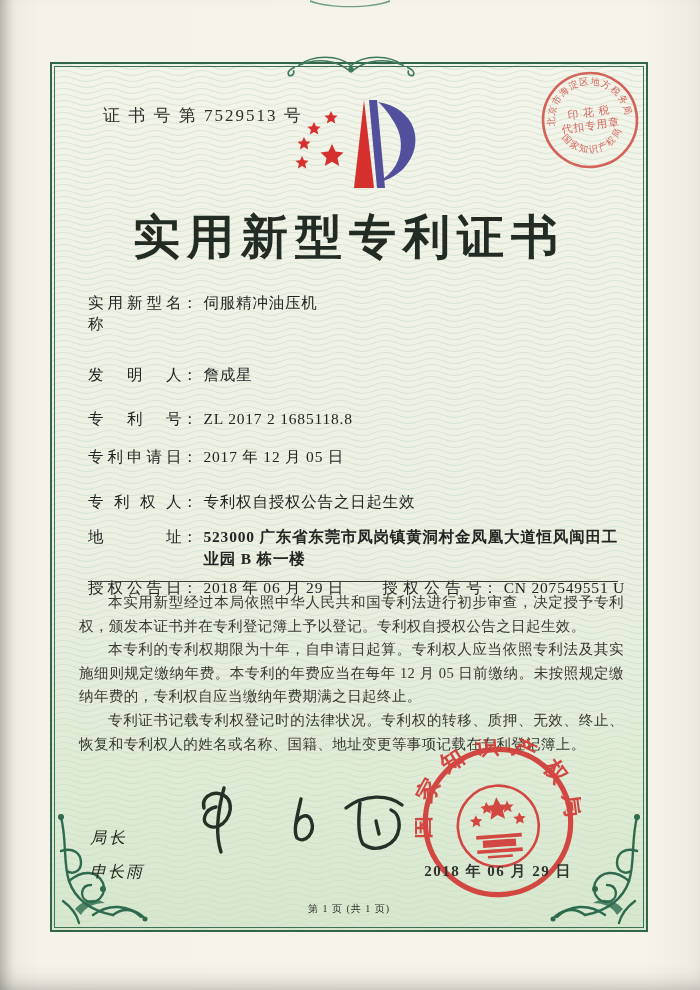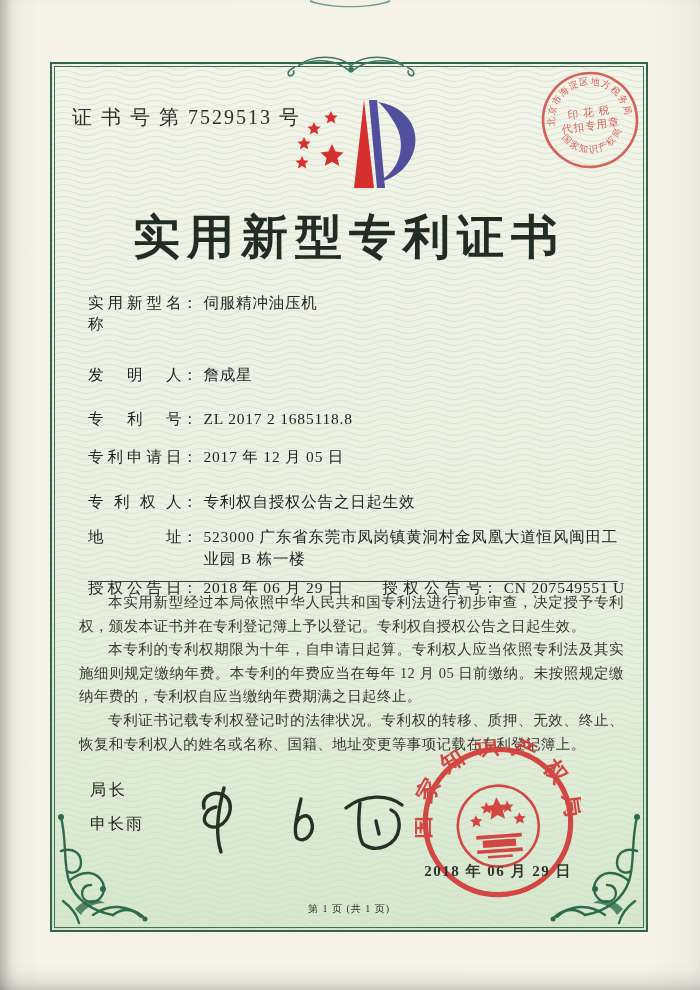--- a/index.html
+++ b/index.html
@@ -21,54 +21,54 @@
     background:linear-gradient(180deg, rgba(238,245,233,.35) 0%, rgba(228,239,221,.55) 55%, rgba(213,231,204,.95) 100%);
   }
   .frame::after {
     content:""; position:absolute; inset:2px; border:1px solid #3d7256; pointer-events:none;
   }
   .waves { position:absolute; inset:0; width:100%; height:100%; opacity:.55; }
   .abs { position:absolute; }
 
   
   .cert-no {
-    left:20px; top:40px; font-size:20px; letter-spacing:2px; color:#2d2d2b;
+    left:51px; top:40px; font-size:17px; letter-spacing:2px; color:#2d2d2b;
   }
   .logo-svg { left:224px; top:28px; width:152px; height:110px; }
   .title {
     left:0; right:0; top:142px; text-align:center;
     font-size:47px; font-weight:bold; letter-spacing:7px; color:#222b24;
   }
 
   
   .fields { left:36px; top:228px; right:18px; font-size:15.5px; color:#242424; }
   .field-row { display:flex; align-items:flex-start; line-height:21px; }
   .flabel {
     display:inline-block; width:94px; text-align:justify; text-align-last:justify;
     flex:0 0 94px; letter-spacing:.5px;
   }
   .colon { flex:0 0 auto; margin-right:6px; }
   .fvalue { letter-spacing:.8px; }
-  .fvalue.addr { max-width:452px; line-height:22px; }
+  .fvalue.addr { max-width:452px; line-height:22px;font-weight:bold; }
   .mb1{margin-bottom:30px;} .mb2{margin-bottom:23px;} .mb3{margin-bottom:17px;}
   .mb4{margin-bottom:24px;} .mb5{margin-bottom:14px;} .mb6{margin-bottom:7px;}
   .grant-group { display:flex; margin-left:38px; }
   .grant-group .flabel { width:100px; flex-basis:100px; }
 
   .divider { left:36px; right:28px; top:517px; height:1px; background:#3c3c38; }
 
   
   .body-text {
     left:27px; right:22px; top:527px; font-size:14.5px; line-height:23.6px;
     color:#38382f; text-align:justify; letter-spacing:.4px; font-style:italic;
   }
   .body-text p { text-indent:2em; font-style:normal; }
 
   
-  .sig-titles { left:38px; top:716px; font-size:16px; color:#23251f; letter-spacing:3px; }
+  .sig-titles { left:38px; top:764px; font-size:16px; color:#23251f; letter-spacing:3px;font-style:italic; }
   .sig-titles div { line-height:20px; }
   .sig-titles .nm { margin-top:14px; letter-spacing:2px; }
   .sig-svg { left:128px; top:708px; width:252px; height:110px; }
 
   
   .seal-svg { left:363px; top:675px; width:166px; height:166px; opacity:.92; }
   .seal-date {
     left:342px; top:798px; width:208px; text-align:center;
     font-size:15px; letter-spacing:1.5px; color:#33332e; font-weight:bold;
   }

